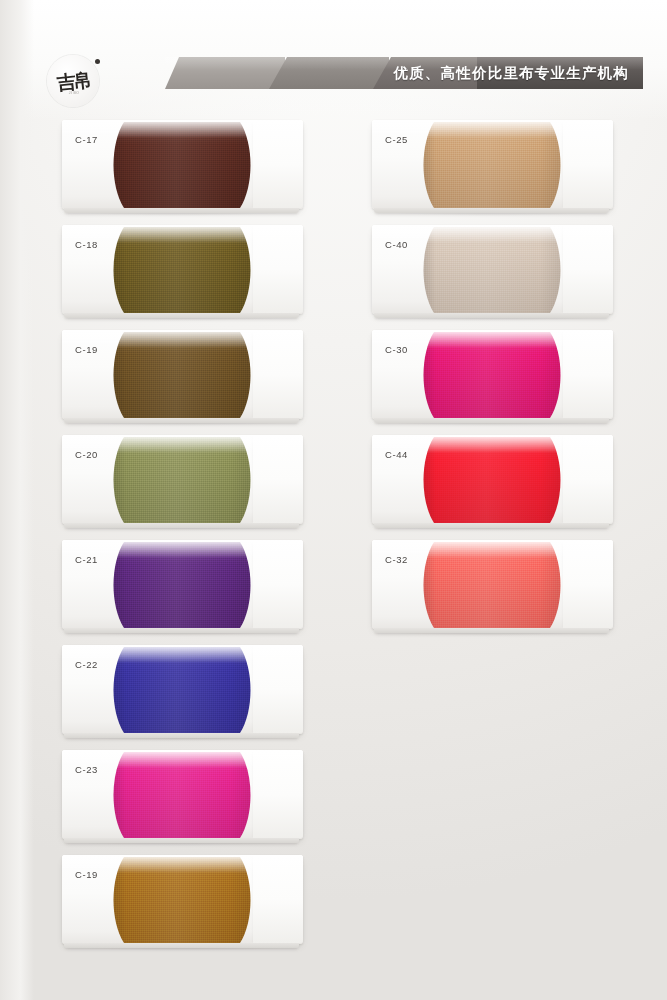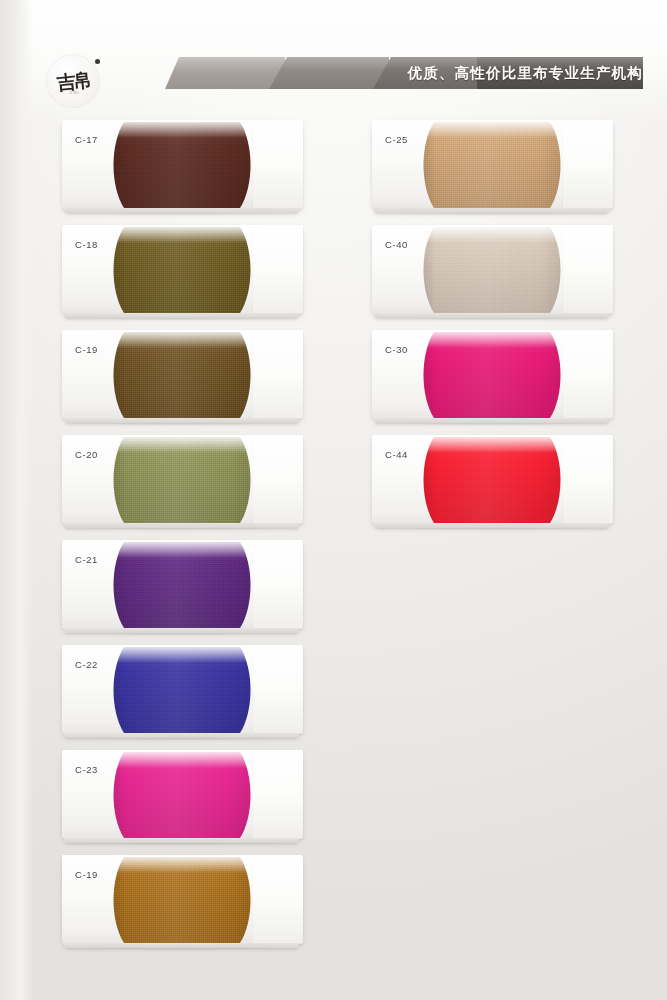--- a/index.html
+++ b/index.html
@@ -80,21 +80,21 @@
     clip-path:polygon(18px 0,100% 0,100% 100%,0 100%);
   }
   .banner{
     position:absolute;left:312px;top:0;width:166px;height:32px;
     background:linear-gradient(180deg,#6e6866 0%,#5c5755 52%,#4e4a48 100%);
     clip-path:polygon(0 0,100% 0,100% 100%,0 100%);
   }
   .bar-text{
     position:absolute;left:165px;top:57px;width:478px;height:32px;
     display:flex;align-items:center;justify-content:flex-end;
-    box-sizing:border-box;
+    padding-right:14px;box-sizing:border-box;
     font-family:"DejaVu Sans", sans-serif;
     font-size:14.5px;letter-spacing:1.2px;color:#ffffff;font-weight:600;
     text-shadow:0 1px 1px rgba(0,0,0,.35);
     white-space:nowrap;
   }
   .bar-gloss{
     position:absolute;left:165px;top:57px;width:478px;height:13px;
     background:linear-gradient(180deg,rgba(255,255,255,.22) 0%,rgba(255,255,255,0) 100%);
     pointer-events:none;
   }
@@ -341,16 +341,27 @@
     <div class="swatch">
       <div class="swatch-fill" style="background: rgb(247, 31, 50);"></div>
       <div class="swatch-tex"></div>
       <div class="swatch-shade"></div>
     </div>
     <div class="card-gloss"></div>
     <div class="label">C-44</div>
     <div class="card-shadow-under"></div>
   </div>
 
+  <div class="card">
+    <div class="card-rightlip"></div>
+    <div class="swatch">
+      <div class="swatch-fill" style="background: rgb(249, 106, 98);"></div>
+      <div class="swatch-tex"></div>
+      <div class="swatch-shade"></div>
+    </div>
+    <div class="card-gloss"></div>
+    <div class="label">C-32</div>
+    <div class="card-shadow-under"></div>
+  </div>
 </div>
   </div>
 
 </div>
 
 </body></html>

